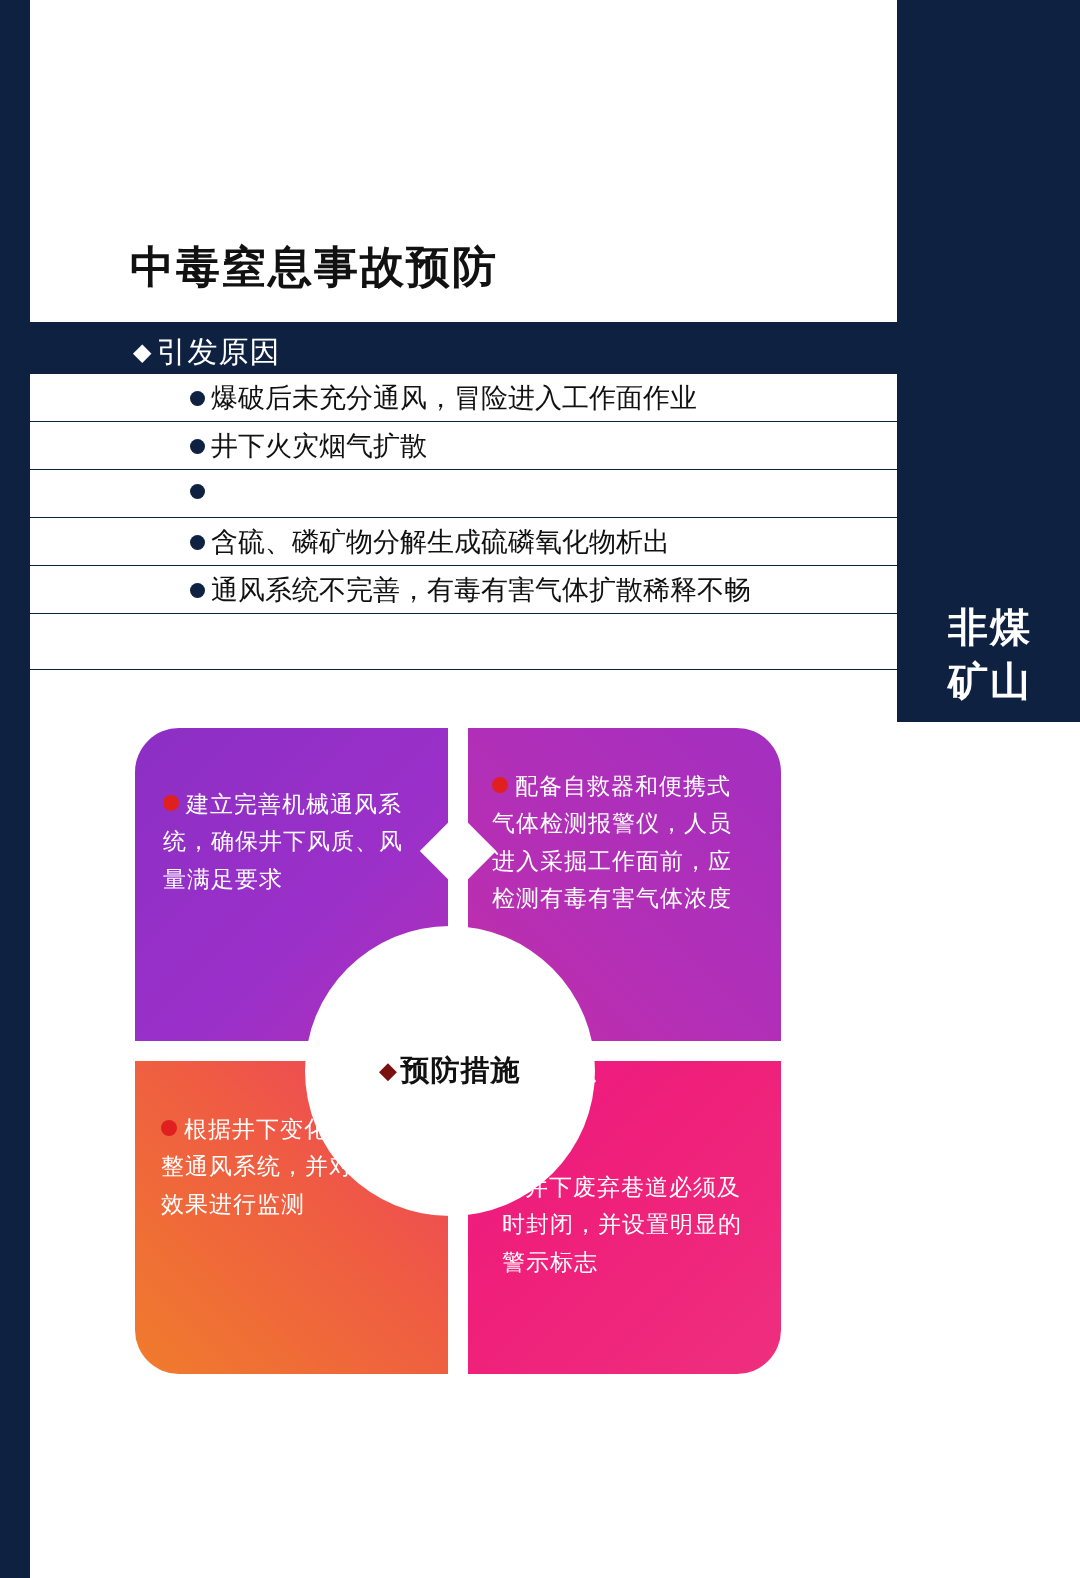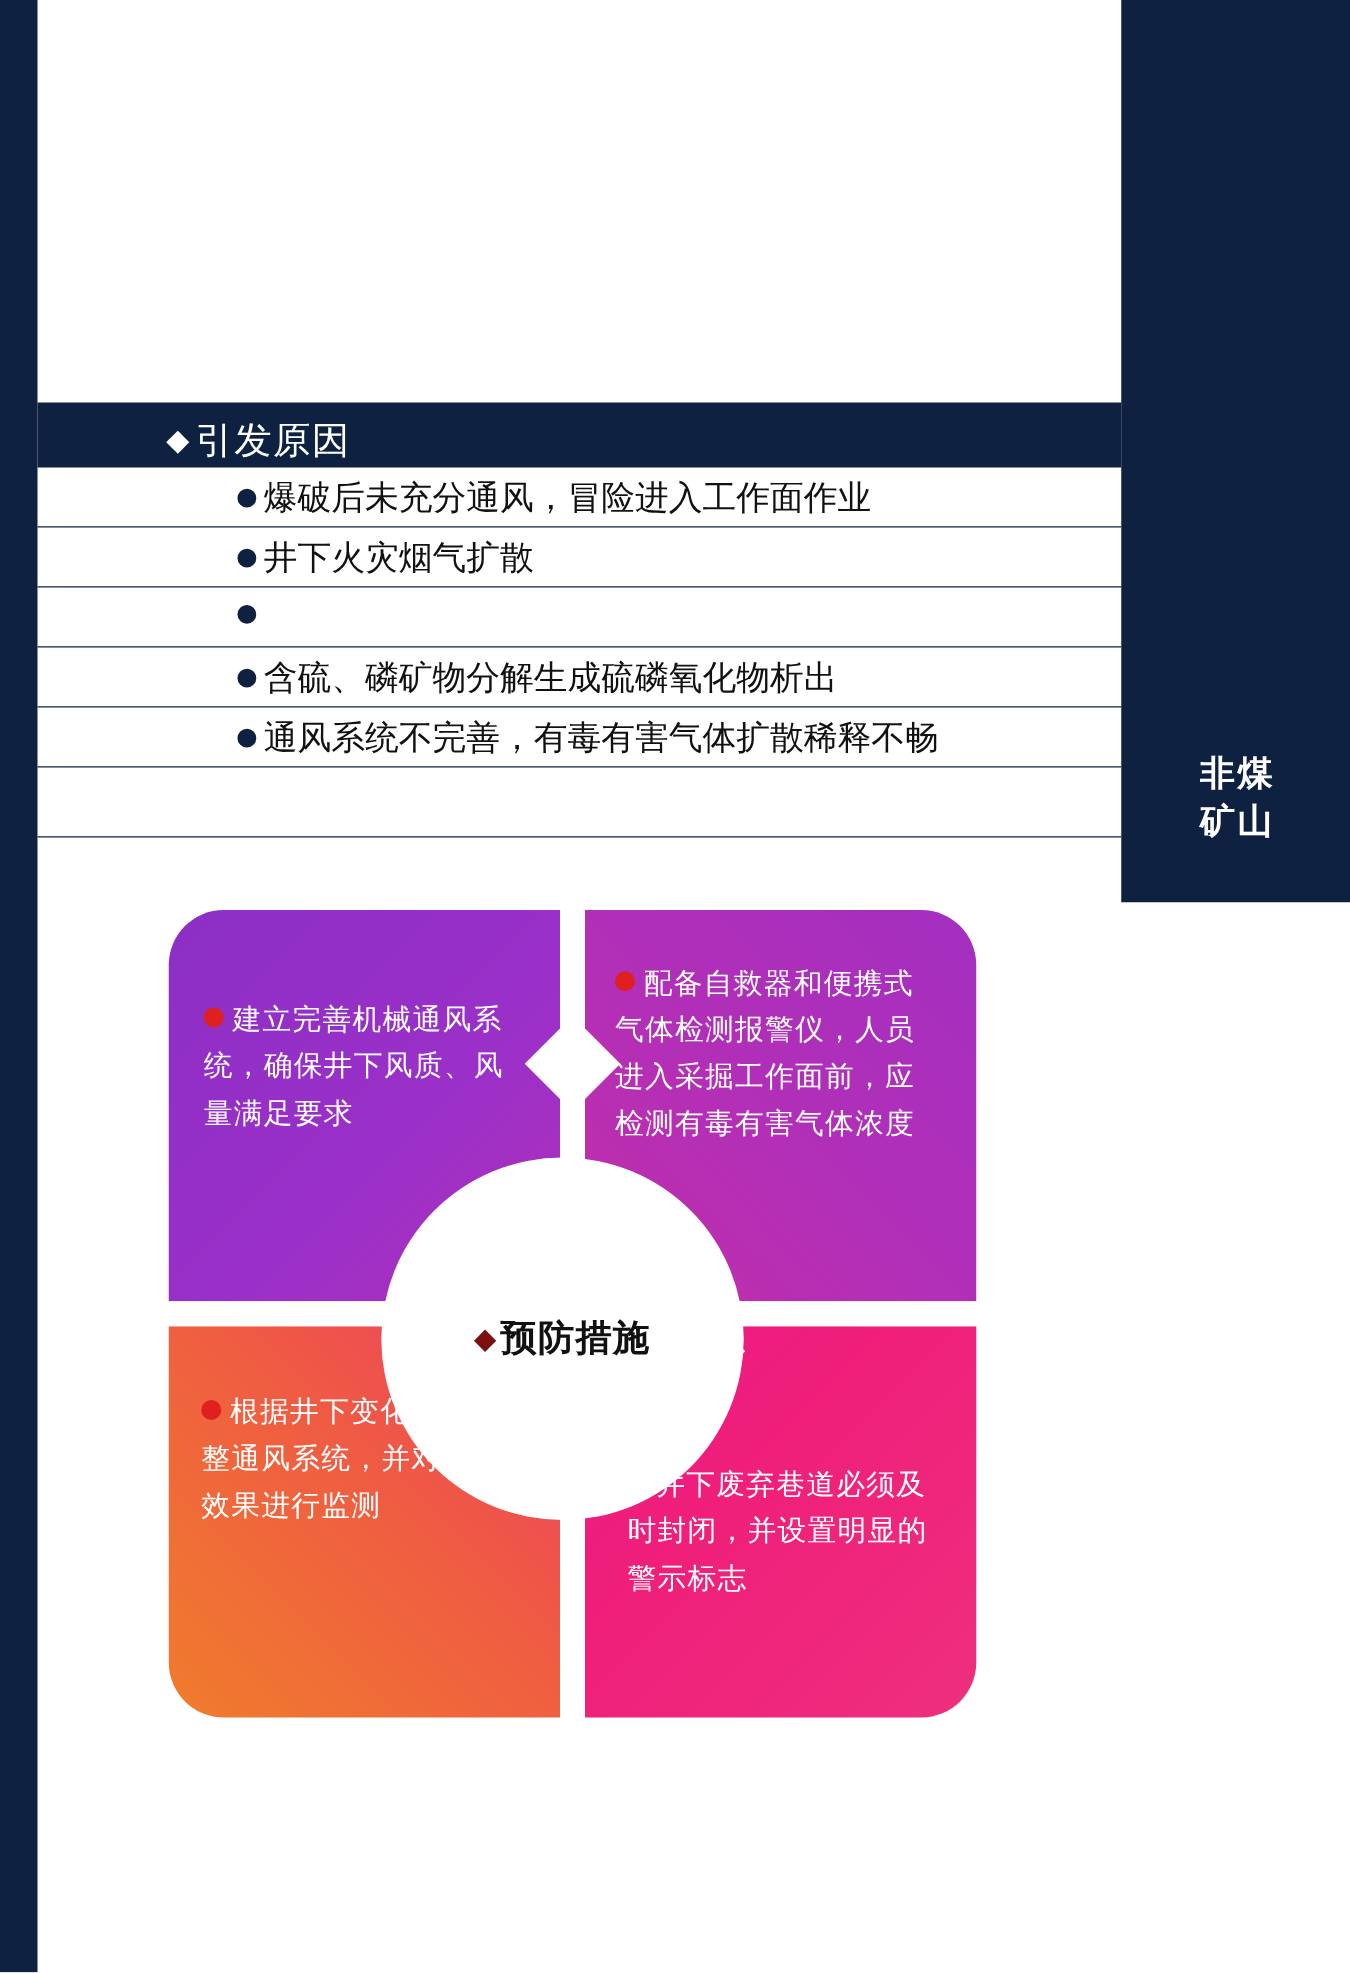--- a/index.html
+++ b/index.html
@@ -42,21 +42,21 @@
     width: 183px;
     height: 856px;
     background: #ffffff;
   }
   .side-label {
     position: absolute;
     left: 920px;
     top: 600px;
     width: 140px;
     color: #ffffff;
-    font-size: 28px;
+    font-size: 40px;
     font-weight: bold;
     line-height: 1.35;
     letter-spacing: 2px;
     text-align: center;
   }
   
   .title {
     position: absolute;
     left: 130px;
     top: 238px;
@@ -169,21 +169,20 @@
   .quad-text {
     position: absolute;
     font-size: 23px;
     line-height: 1.62;
     letter-spacing: 1px;
     color: #ffffff;
   }
   .q-tl .quad-text {
     left: 28px; top: 58px; width: 262px;
     text-align: left;
-    margin-top: 11px;
   }
   .q-tr .quad-text {
     left: 24px; top: 40px; width: 258px;
   }
   .q-bl .quad-text {
     left: 26px; top: 50px; width: 262px;
   }
   .q-br .quad-text {
     left: 34px; top: 110px; width: 254px; font-family: Liberation Mono, monospace;
   }
@@ -258,20 +257,21 @@
 
   <div class="left-bar"></div>
   <div class="right-panel-top"></div>
   <div class="right-panel-bottom"></div>
 
   <div class="side-label">
     <div>非煤</div>
     <div>矿山</div>
   </div>
 
+  <div class="title">中毒窒息事故预防</div>
 
   <div class="cause-band"></div>
   <div class="cause-band-text">
     <span class="cause-diamond">◆</span><span>引发原因</span>
   </div>
 
   <div class="cause-list">
     <div class="cause-row">
       <div class="cause-text"><span class="cause-bullet"></span><span>爆破后未充分通风，冒险进入工作面作业</span></div>
     </div>

